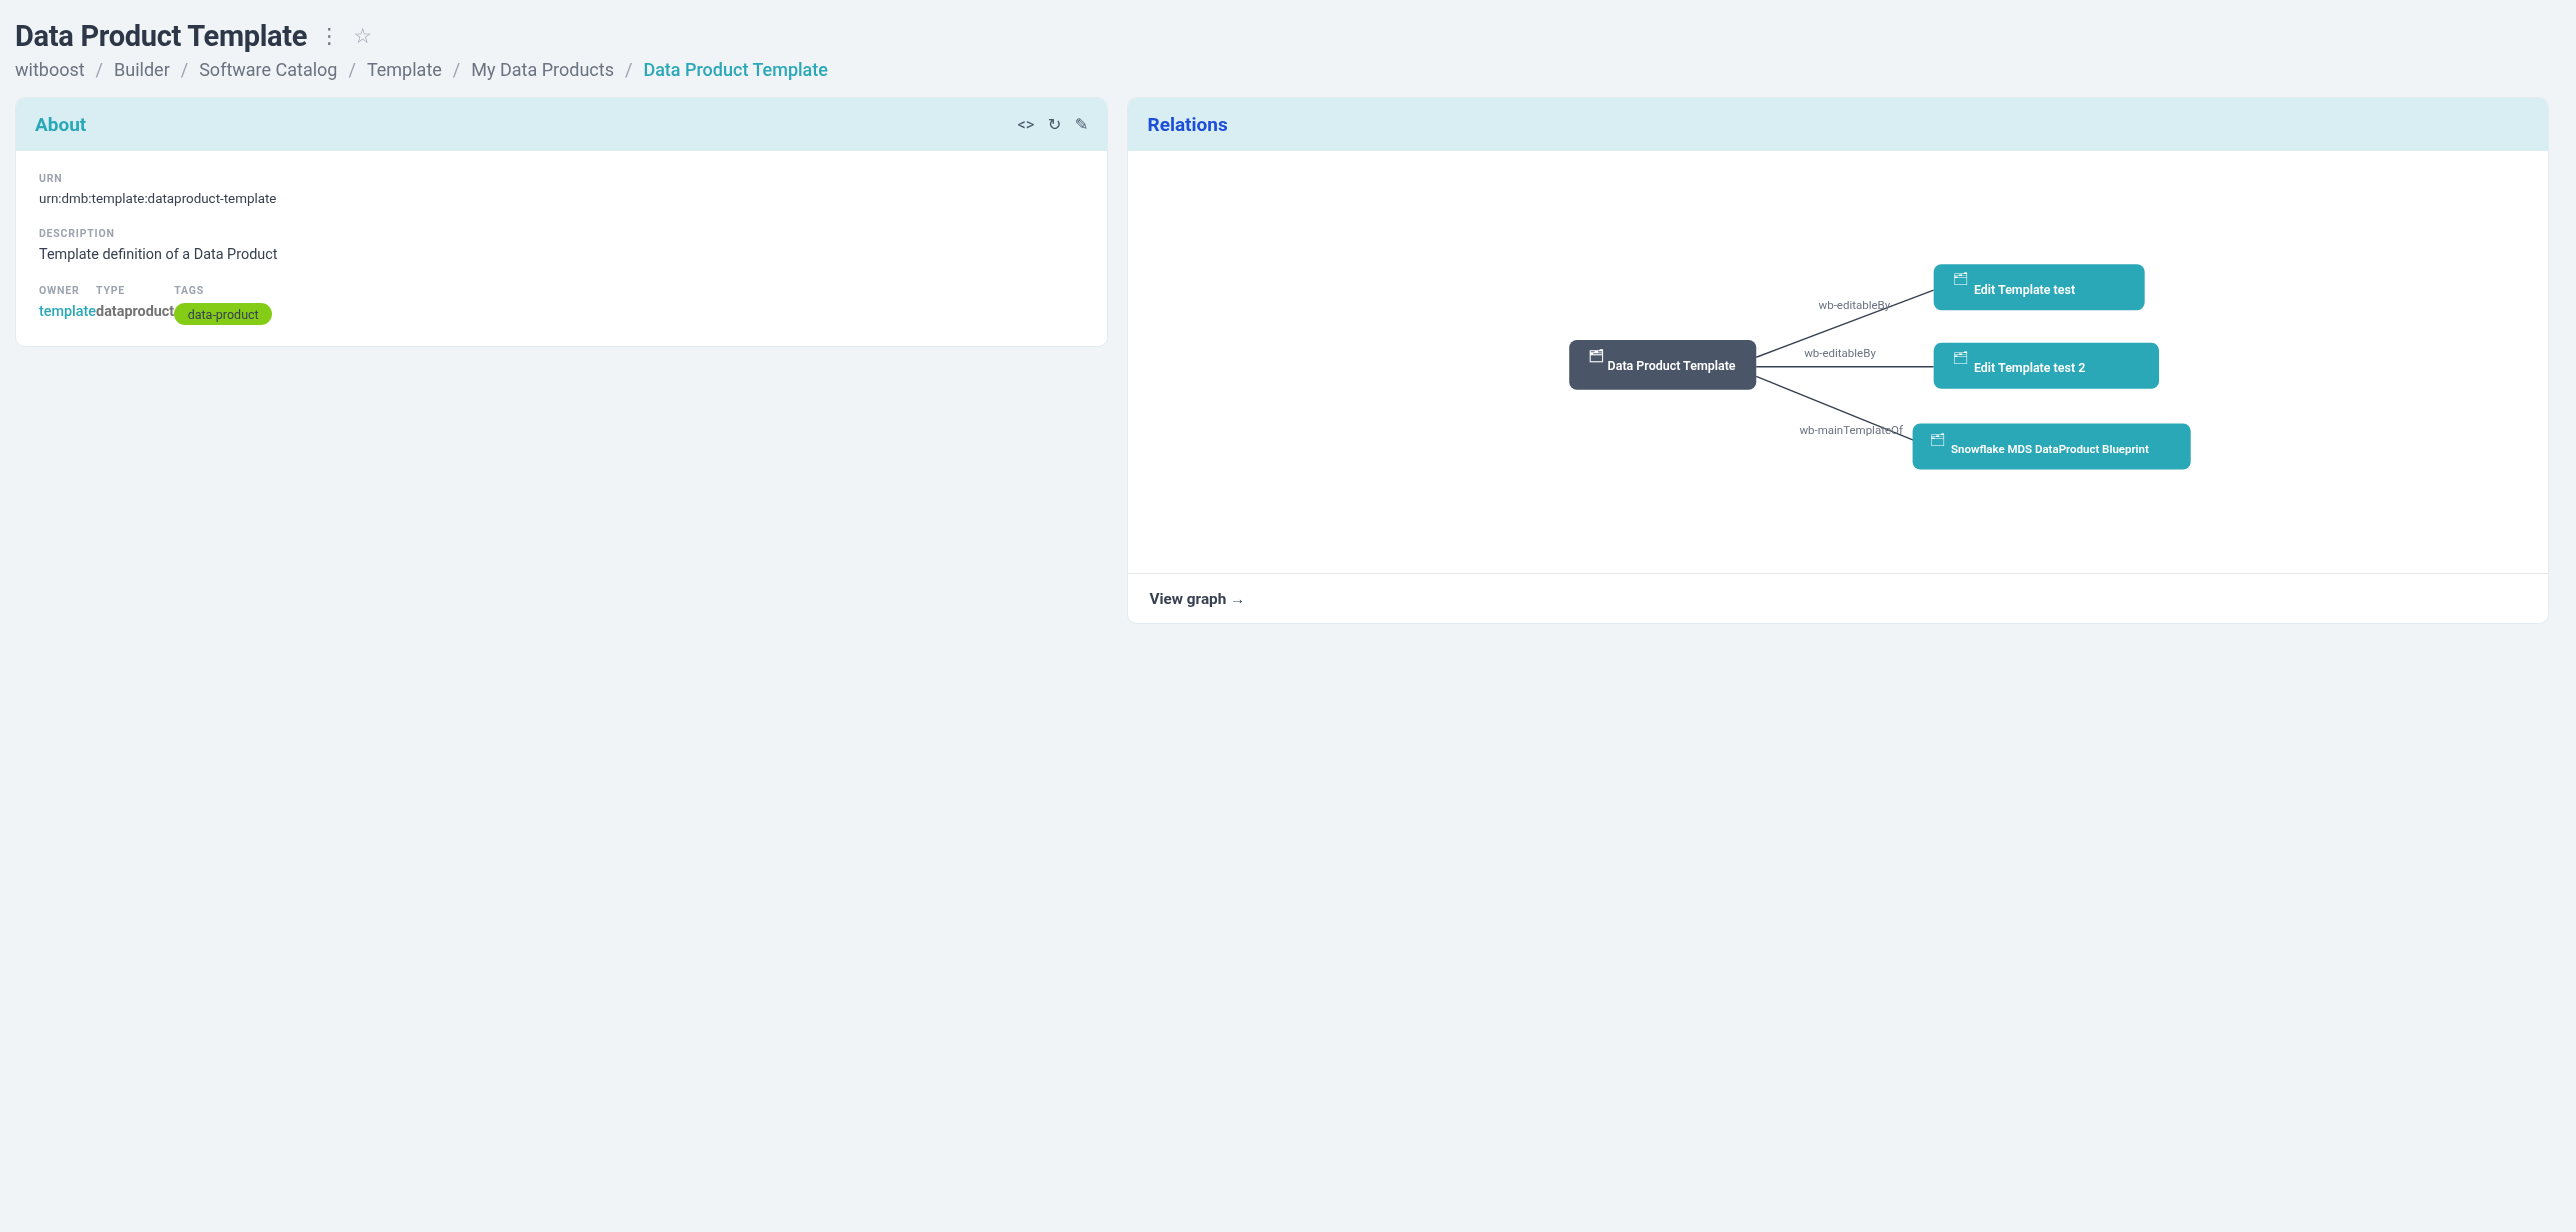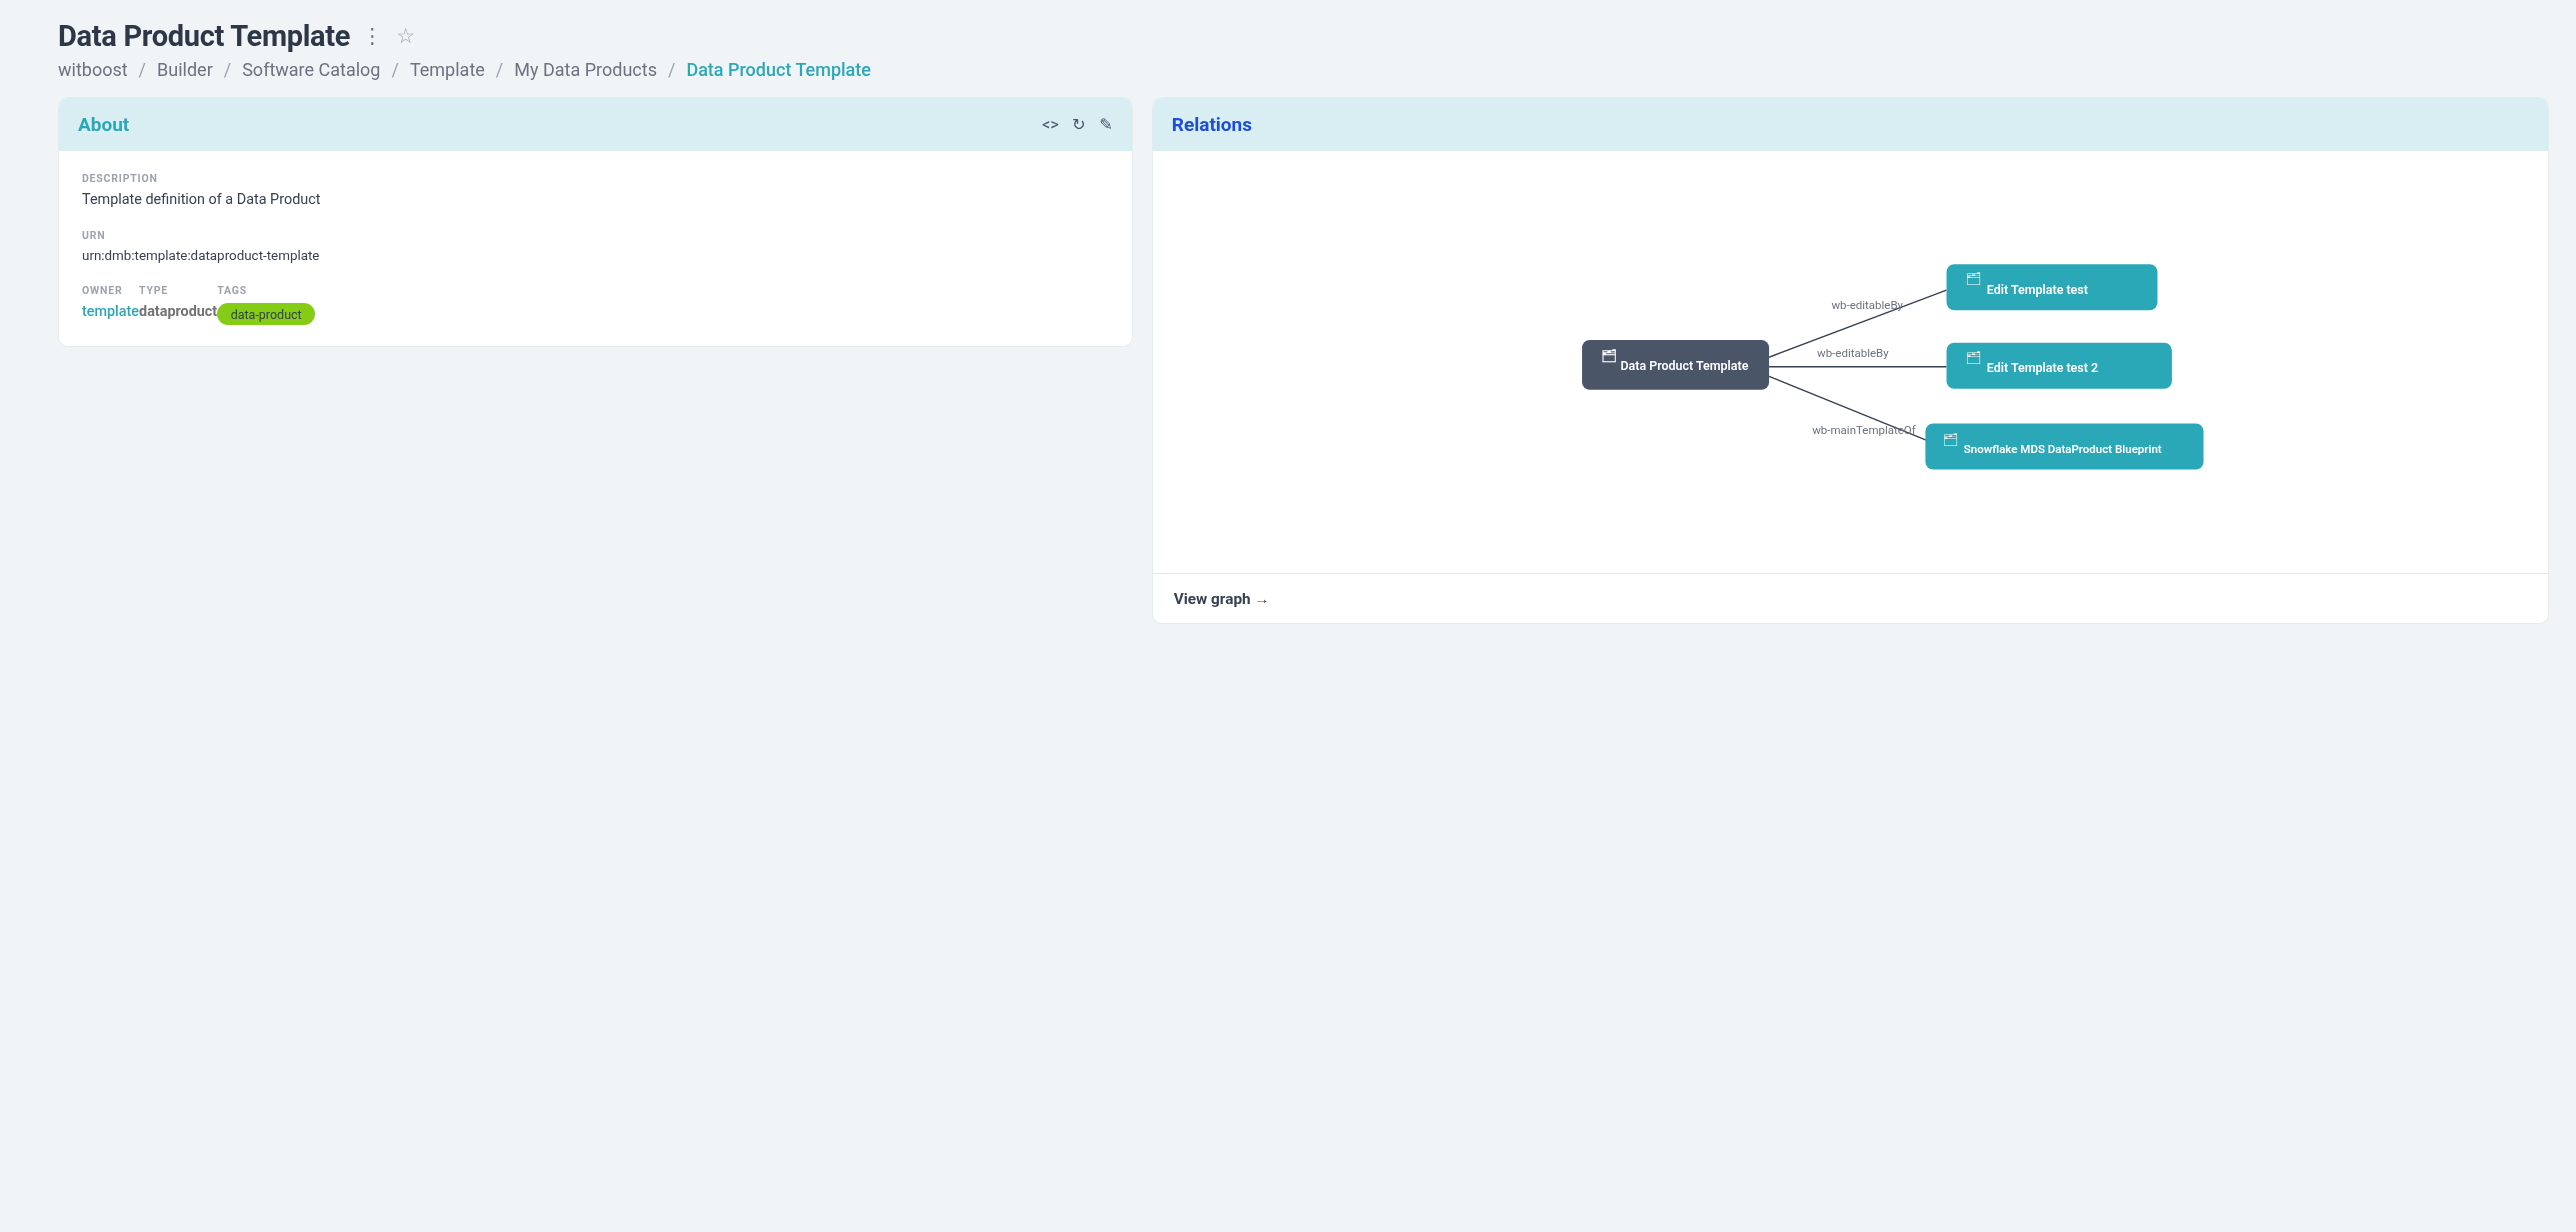--- a/index.html
+++ b/index.html
@@ -6,23 +6,22 @@
     body {
       font-family: -apple-system, BlinkMacSystemFont, 'Segoe UI', Roboto, sans-serif;
       background: #f0f4f7;
       color: #333;
       min-height: 100vh;
       padding: 0;
     }
 
     .page-wrapper {
       background: #f0f4f7;
-      padding: 19px 27px 27px 27px;
+      padding: 19px 27px 27px 15px;
       min-height: 100vh;
-      margin-left: 31px;
     }
 
     
     .page-header {
       display: flex;
       align-items: center;
       gap: 11.5px;
       margin-bottom: 5.8px;
     }
 
@@ -281,27 +280,27 @@
         <span class="card-title">About</span>
         <div class="card-header-actions">
           <span class="action-icon">&lt;&gt;</span>
           <span class="action-icon">↻</span>
           <span class="action-icon">✎</span>
         </div>
       </div>
       <div class="card-body">
 
         <div class="field-group">
+          <div class="field-label">URN</div>
+          <div class="field-value urn">urn:dmb:template:dataproduct-template</div>
+        </div>
+
+        <div class="field-group">
           <div class="field-label">DESCRIPTION</div>
           <div class="field-value">Template definition of a Data Product</div>
-        </div>
-
-        <div class="field-group">
-          <div class="field-label">URN</div>
-          <div class="field-value urn">urn:dmb:template:dataproduct-template</div>
         </div>
 
         <div class="meta-row">
           <div class="meta-col">
             <div class="field-label">OWNER</div>
             <div class="owner-value">template</div>
           </div>
           <div class="meta-col">
             <div class="field-label">TYPE</div>
             <div class="type-value">dataproduct</div>

